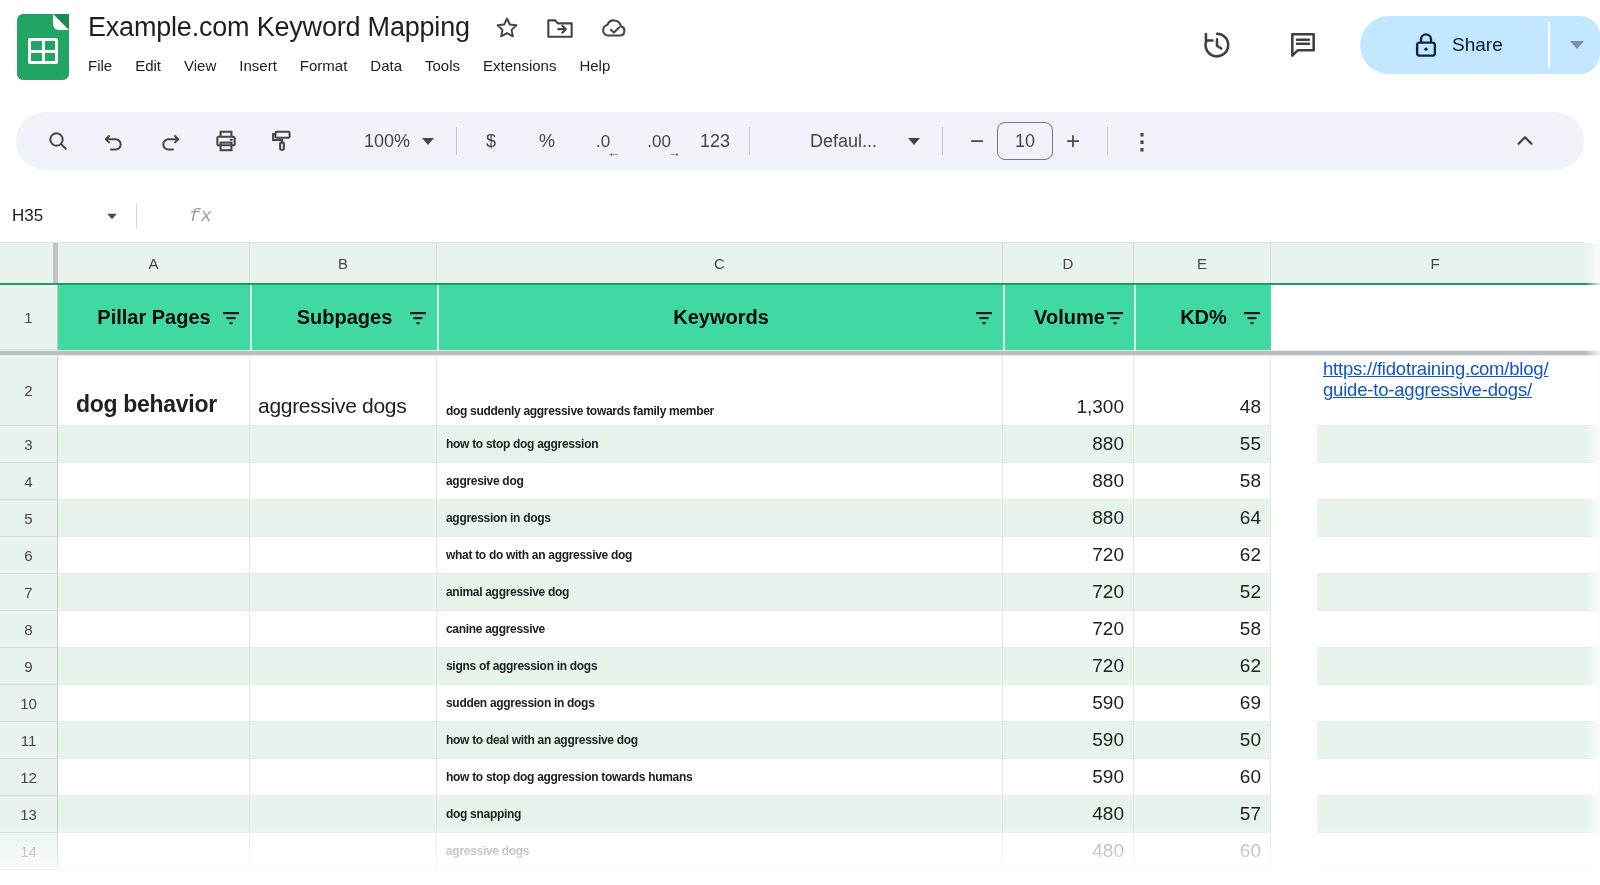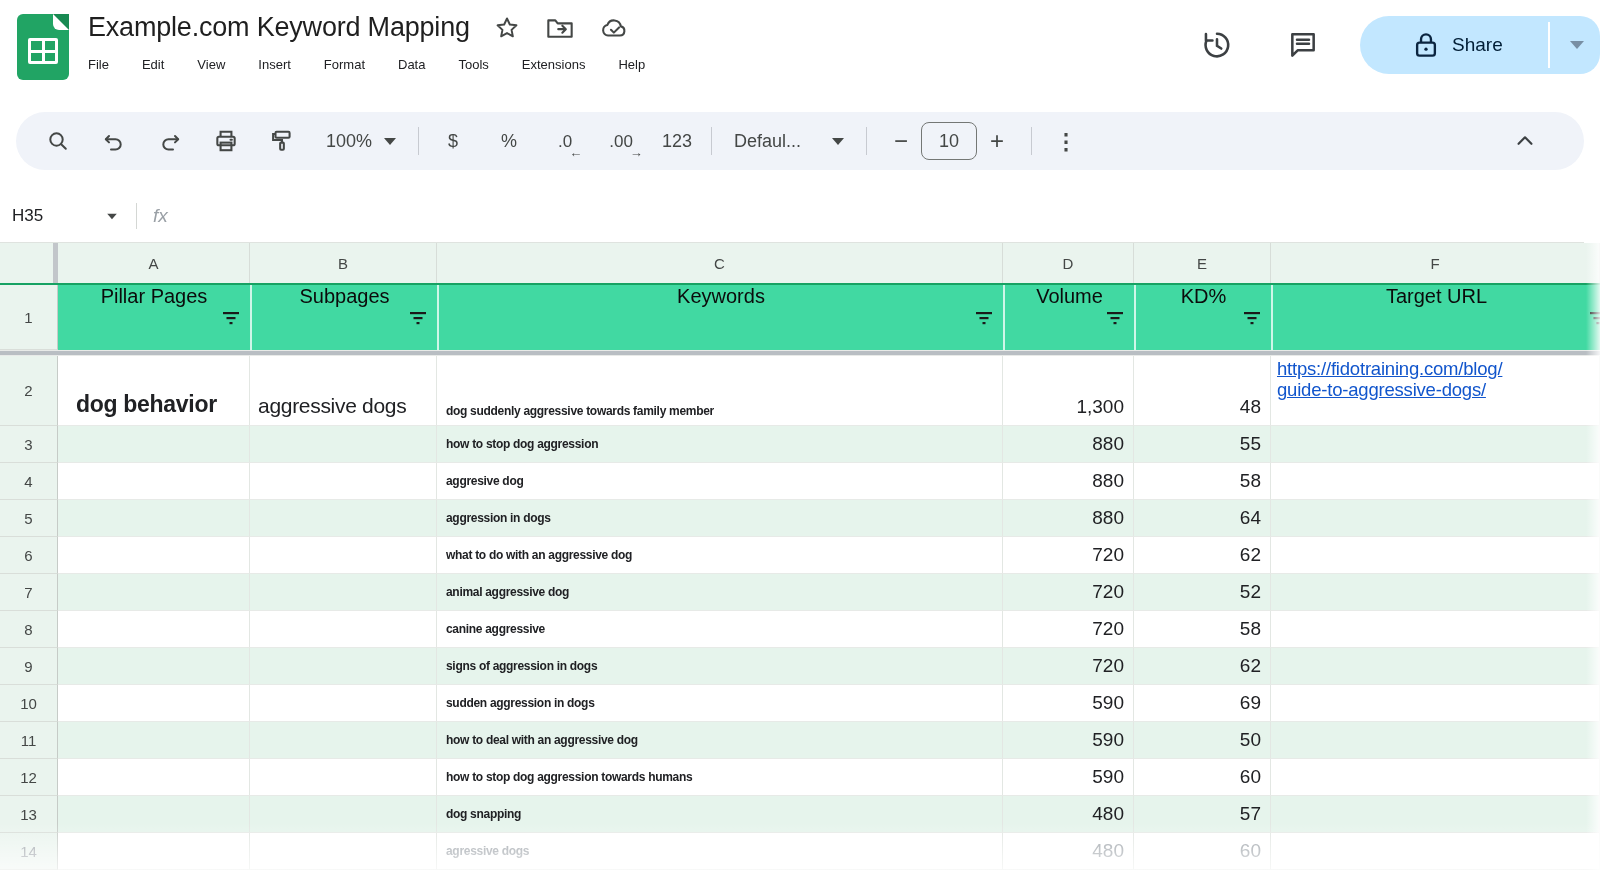--- a/index.html
+++ b/index.html
@@ -10,77 +10,77 @@
   .titlebar { position:absolute; top:0; left:0; width:1600px; height:104px; background:#fff; }
   .logo { position:absolute; left:17px; top:14px; width:52px; height:66px; background:var(--logo-green); border-radius:6px; }
   .logo .fold { position:absolute; right:0; top:0; width:16px; height:16px; background:#fff; border-bottom-left-radius:6px; }
   .logo .fold:after { content:""; position:absolute; left:0; top:0; border-style:solid; border-width:0 16px 16px 0; border-color:transparent var(--logo-fold) transparent transparent; }
   .logo .table { position:absolute; left:11px; top:24px; width:30px; height:26px; border:3px solid #fff; border-radius:2px; }
   .logo .table .h { position:absolute; left:0; right:0; top:50%; margin-top:-1.5px; height:3px; background:#fff; }
   .logo .table .v { position:absolute; top:0; bottom:0; left:50%; margin-left:-1.5px; width:3px; background:#fff; }
   .title-row { position:absolute; left:88px; top:12px; display:flex; align-items:center; gap:24px; }
   .doc-title { font-size:27px; color:#1f1f1f; letter-spacing:-0.2px; }
   .title-icons { display:flex; align-items:center; gap:26px; color:#444746; }
-  .menubar { position:absolute; left:88px; top:57px; display:flex; gap:33px; font-size:13px; color:#202124; }
+  .menubar { position:absolute; left:88px; top:57px; display:flex; gap:23px; font-size:15px; color:#202124; }
   .menubar span { cursor:default; }
   .titlebar-right { position:absolute; right:0; top:14px; height:62px; display:flex; align-items:center; }
   .tb-icon { width:34px; height:34px; display:flex; align-items:center; justify-content:center; color:#3c4043; }
   .history-icon { margin-right:52px; }
   .comment-icon { margin-right:40px; }
   .share-btn { position:relative; width:240px; height:58px; background:var(--share-blue); border-radius:29px 20px 20px 29px; display:flex; align-items:center; padding-left:54px; gap:14px; }
   .share-label { font-size:19px; font-weight:500; color:#001d35; }
   .share-divider { position:absolute; right:50px; top:6px; bottom:6px; width:2px; background:#fff; }
   .share-caret { position:absolute; right:16px; top:50%; margin-top:-4px; width:0; height:0; border-left:7px solid transparent; border-right:7px solid transparent; border-top:8px solid #5f7286; opacity:.75; }
 
   
   .toolbar { position:absolute; left:16px; top:112px; width:1568px; height:58px; background:#f0f3f9; border-radius:29px; display:flex; align-items:center; padding:0 22px; color:#444746; }
   .t-btn { height:40px; min-width:40px; display:flex; align-items:center; justify-content:center; border-radius:6px; color:#444746; }
   .t-gap { width:16px; }
   .t-divider { width:1px; height:28px; background:#c7cad1; margin:0 14px; }
   .t-text { font-size:18px; color:#444746; }
-  .zoom-ctl, .font-ctl { display:flex; align-items:center; gap:12px; padding:0 8px; }
+  .zoom-ctl, .font-ctl { display:flex; align-items:center; gap:12px; padding:0 8px;margin-left:38px; }
   .caret-down { width:0; height:0; border-left:6px solid transparent; border-right:6px solid transparent; border-top:7px solid #444746; }
   .dec-icon { position:relative; font-size:17px; font-weight:500; line-height:1; padding:0 2px; }
   .dec-icon .arr { position:absolute; font-size:13px; bottom:-9px; right:-8px; }
   .fontsize-box { width:56px; height:38px; border:1.5px solid #747775; border-radius:8px; display:flex; align-items:center; justify-content:center; font-size:18px; background:transparent; }
   .plusminus { font-size:24px; font-weight:300; width:36px; text-align:center; }
   .kebab { font-size:22px; letter-spacing:0; font-weight:700; line-height:0.5; }
   .toolbar-collapse { position:absolute; right:48px; top:0; height:58px; display:flex; align-items:center; }
 
   
   .formula-bar { position:absolute; left:0; top:190px; width:1584px; height:53px; background:#fff; display:flex; align-items:center; border-bottom:1px solid #dfe3df; }
   .namebox { width:118px; padding-left:12px; font-size:17px; color:#202124; display:flex; align-items:center; justify-content:space-between; }
   .namebox .caret-down { transform:scale(.8); }
   .fb-divider { width:1px; height:26px; background:#d4d7d4; margin:0 16px 0 18px; }
-  .fx { font-family:Liberation Sans, sans-serif; font-style:italic; font-size:19px; color:#9aa0a6; }
+  .fx { font-family:Liberation Mono, monospace; font-style:italic; font-size:19px; color:#9aa0a6;margin-left:36px; }
 
   
   .grid { position:absolute; left:0; top:243px; width:1600px; background:#fff; }
   .grid-row { display:grid; grid-template-columns:58px 192px 187px 566px 131px 137px minmax(0,1fr); }
   .letters { height:42px; border-bottom:2px solid var(--green-line); }
   .letters .cell { background:#eaf4ee; display:flex; align-items:center; justify-content:center; font-size:15px; color:#444746; border-right:1px solid #d7ddd8; }
   .letters .corner { border-right:5px solid #c2c6ca; }
   .hdr { height:65px; }
-  .hdr .cell { background:var(--hdr-green); position:relative; display:flex; align-items:flex-start; justify-content:center; font-weight:normal; font-size:20px; color:#0b0b0b; border-left:2px solid rgba(255,255,255,.75); overflow:hidden; }
+  .hdr .cell { background:var(--hdr-green); position:relative; display:flex; align-items:center; justify-content:center; font-weight:bold; font-size:20px; color:#0b0b0b; border-left:2px solid rgba(255,255,255,.75); overflow:hidden; }
   .hdr .rownum-cell { border-left:none; }
   .hdr .cell.colA { border-left:none; }
   .filter-ic { position:absolute; right:10px; top:50%; margin-top:-7px; }
   .hdr .colF .filter-ic { right:-7px; }
   .frozen-divider { height:6px; background:#b9bec3; border-top:1px solid #e8eae8; border-bottom:1px solid #e8eae8; }
   .rownum-cell { background:#eaf4ee; display:flex; align-items:center; justify-content:center; font-size:15px; color:#444746; border-right:1px solid #c6cbc7; border-bottom:1px solid #d9ded9; }
   .data-row { height:37px; }
   .data-row .cell, .row2 .cell { background:#fff; border-right:1px solid #e3e7e3; border-bottom:1px solid #e7eae7; display:flex; align-items:center; overflow:hidden; white-space:nowrap; }
   .data-row.banded .cell { background:var(--band-green); }
   .row2 { height:70px; }
   .row2 .cell { align-items:flex-end; padding-bottom:7px; }
   .cell.pillar { font-weight:bold; font-size:23px; padding-left:18px; letter-spacing:-0.3px; }
   .cell.subpage { font-size:21px; padding-left:8px; letter-spacing:-0.3px; }
   .cell.keyword { font-weight:bold; font-size:12px; padding-left:9px; letter-spacing:-0.3px; }
   .cell.num { justify-content:flex-end; padding-right:9px; font-size:19px; }
-  .cell.url { display:block; padding:2px 0 4px 6px; line-height:1.15; }
+  .cell.url { display:block; padding:2px 0 4px 6px; line-height:1.15;margin-left:46px; }
   .cell.url a { color:var(--link-blue); text-decoration:underline; font-size:18.5px; letter-spacing:-0.2px; }
   .data-row.faded, .data-row.faded .rownum-cell { color:#9aa0a6; }
   .fade-bottom { position:absolute; left:0; right:0; bottom:0; height:62px; background:linear-gradient(to bottom, rgba(255,255,255,0), rgba(255,255,255,0.92)); pointer-events:none; }
   .fade-right { position:absolute; top:243px; right:0; width:14px; height:642px; background:linear-gradient(to right, rgba(255,255,255,0), rgba(255,255,255,0.85)); pointer-events:none; }
   svg { display:block; }
 </style>
 </head>
 <body>
 
 <header class="titlebar">
@@ -293,30 +293,20 @@
       <div class="cell colE">
         <span>KD%</span>
         <span class="filter-ic">
           <svg width="18" height="14" viewBox="0 0 18 14">
             <rect x="1" y="1" width="16" height="2.2" fill="#1a1a1a"></rect>
             <rect x="4.5" y="6" width="9" height="2.2" fill="#1a1a1a"></rect>
             <rect x="7.5" y="11" width="3" height="2.2" fill="#1a1a1a"></rect>
           </svg>
         </span>
       </div>
-      <div class="cell colF">
-        <span>Target URL</span>
-        <span class="filter-ic">
-          <svg width="18" height="14" viewBox="0 0 18 14">
-            <rect x="1" y="1" width="16" height="2.2" fill="#1a1a1a"></rect>
-            <rect x="4.5" y="6" width="9" height="2.2" fill="#1a1a1a"></rect>
-            <rect x="7.5" y="11" width="3" height="2.2" fill="#1a1a1a"></rect>
-          </svg>
-        </span>
-      </div>
     </div>
     <div class="frozen-divider"></div>
     <div class="grid-row row2">
       <div class="rownum-cell">2</div>
       <div class="cell pillar">dog behavior</div>
       <div class="cell subpage">aggressive dogs</div>
       <div class="cell keyword">dog suddenly aggressive towards family member</div>
       <div class="cell num">1,300</div>
       <div class="cell num">48</div>
       <div class="cell url">

